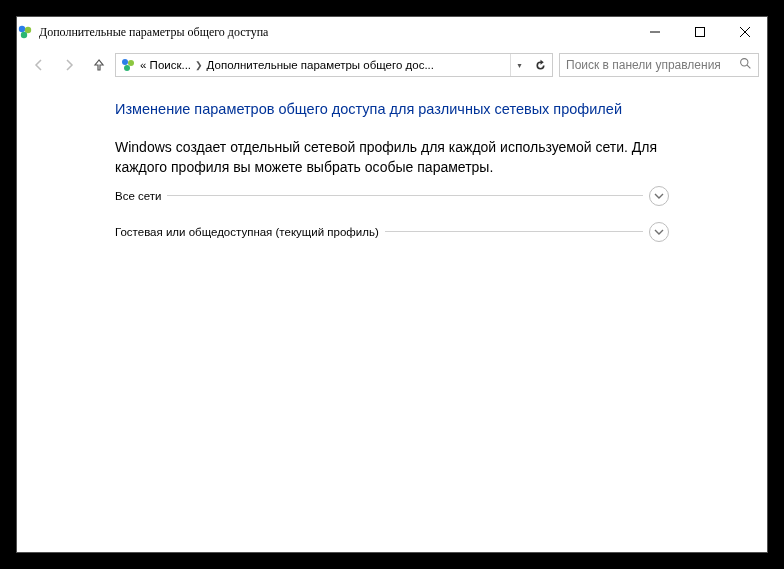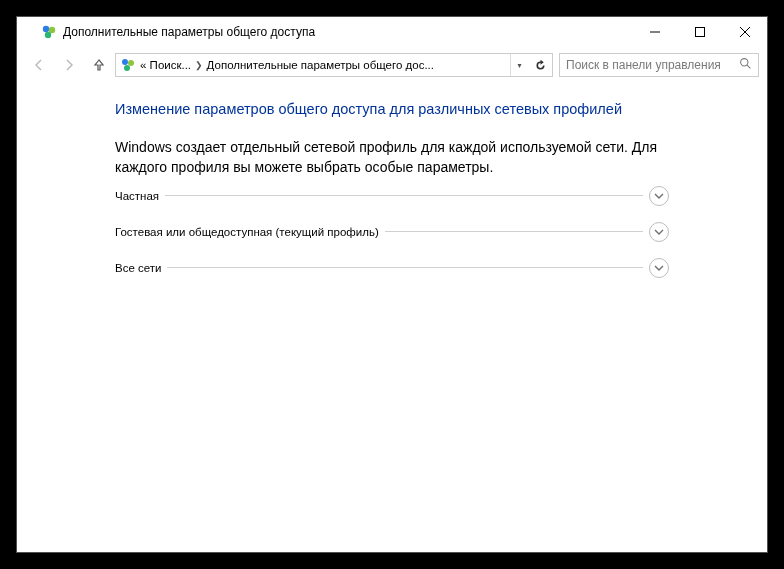--- a/index.html
+++ b/index.html
@@ -17,22 +17,23 @@
       background: #fff;
       border: 1px solid #505050;
       display: flex;
       flex-direction: column;
     }
     
     .titlebar {
       height: 30px;
       display: flex;
       align-items: center;
-      padding-left: 24px;
+      padding-left: 0;
       background: #fff;
+      font-family: Liberation Serif, serif;
     }
     .titlebar .app-icon {
       width: 16px;
       height: 16px;
       margin-right: 6px;
       position: relative;
     }
     .app-icon svg { width: 16px; height: 16px; }
     .titlebar .title-text {
       font-size: 12px;
@@ -280,44 +281,35 @@
             <line x1="10" y1="10" x2="14" y2="14" stroke="#7a7a7a" stroke-width="1.3"></line>
           </svg>
       </span>
     </div>
   </div>
 
   <div class="content">
     <h1 class="page-title">Изменение параметров общего доступа для различных сетевых профилей</h1>
     <p class="page-desc">Windows создает отдельный сетевой профиль для каждой используемой сети. Для каждого профиля вы можете выбрать особые параметры.</p>
 
+
     <div class="section-row">
-      <span class="section-label">Частная</span>
+      <span class="section-label">Все сети</span>
       <span class="section-line"></span>
       <span class="expand-btn">
         <svg viewBox="0 0 10 10">
             <path d="M1 3 L5 7 L9 3" fill="none" stroke="#707070" stroke-width="1.4"></path>
           </svg>
       </span>
     </div>
 
     <div class="section-row">
       <span class="section-label">Гостевая или общедоступная (текущий профиль)</span>
       <span class="section-line"></span>
       <span class="expand-btn">
         <svg viewBox="0 0 10 10">
             <path d="M1 3 L5 7 L9 3" fill="none" stroke="#707070" stroke-width="1.4"></path>
           </svg>
       </span>
     </div>
-
-    <div class="section-row">
-      <span class="section-label">Все сети</span>
-      <span class="section-line"></span>
-      <span class="expand-btn">
-        <svg viewBox="0 0 10 10">
-            <path d="M1 3 L5 7 L9 3" fill="none" stroke="#707070" stroke-width="1.4"></path>
-          </svg>
-      </span>
-    </div>
   </div>
 
 </div>
 
 </body></html>

